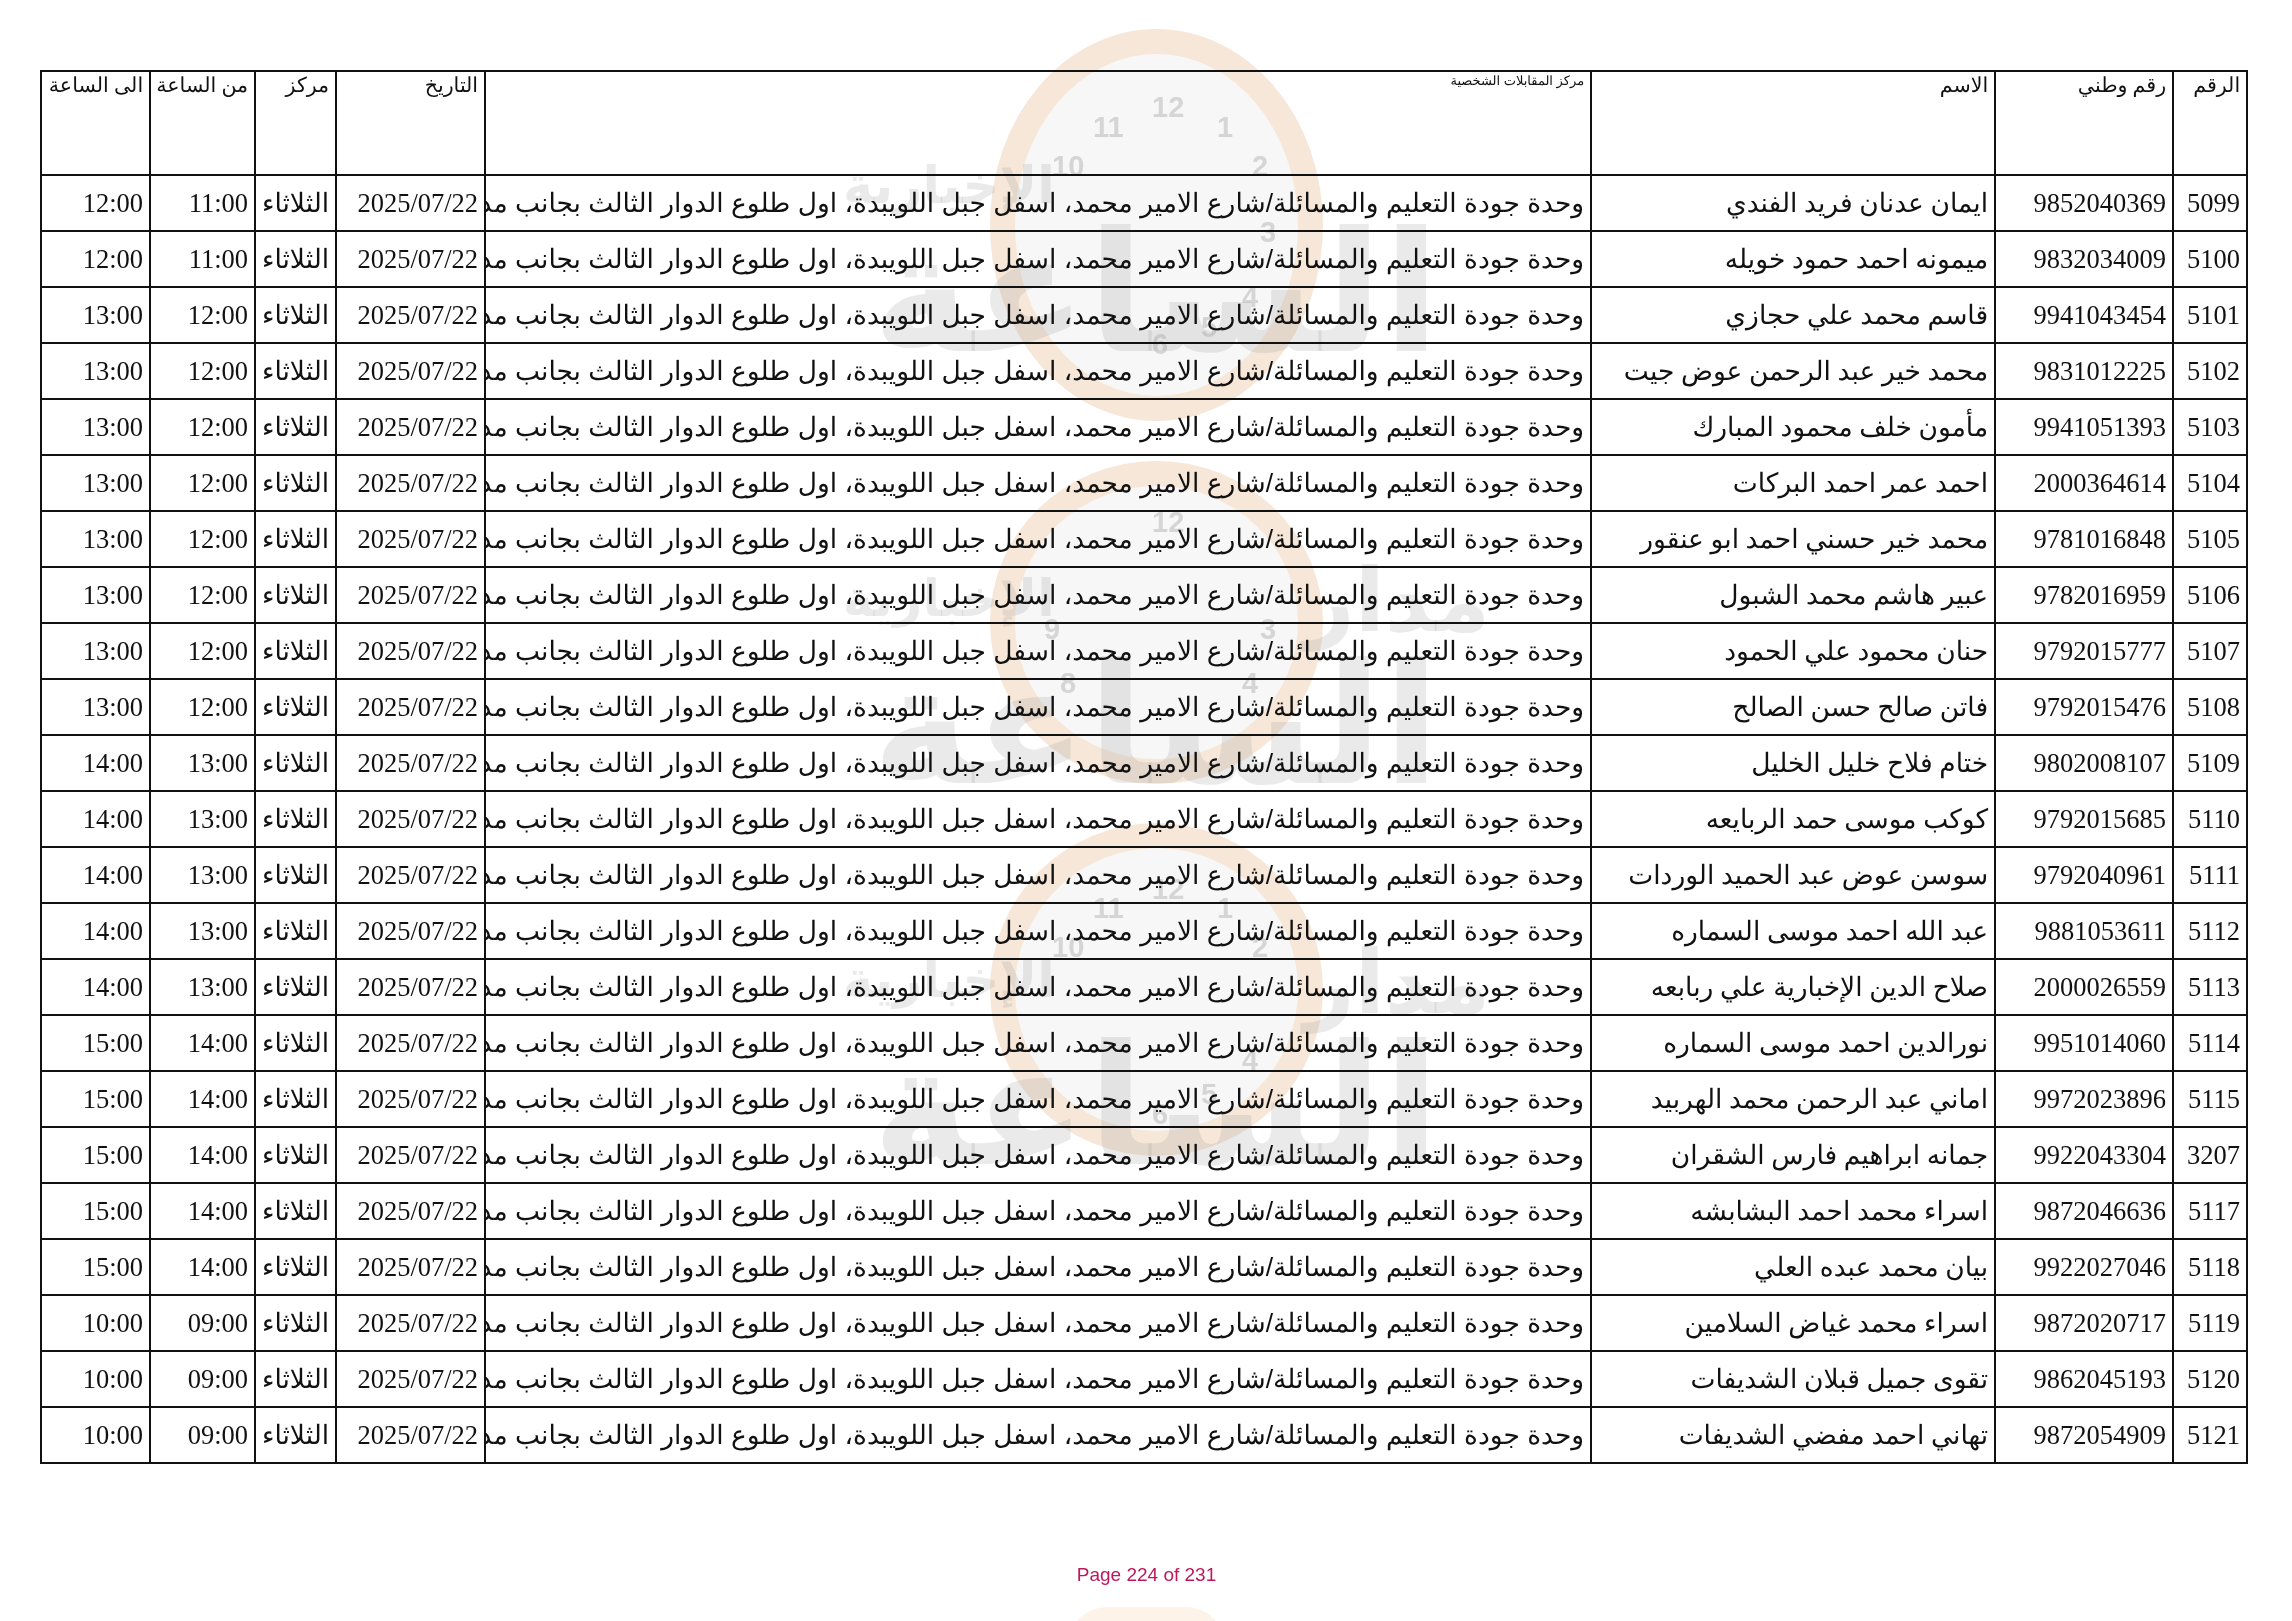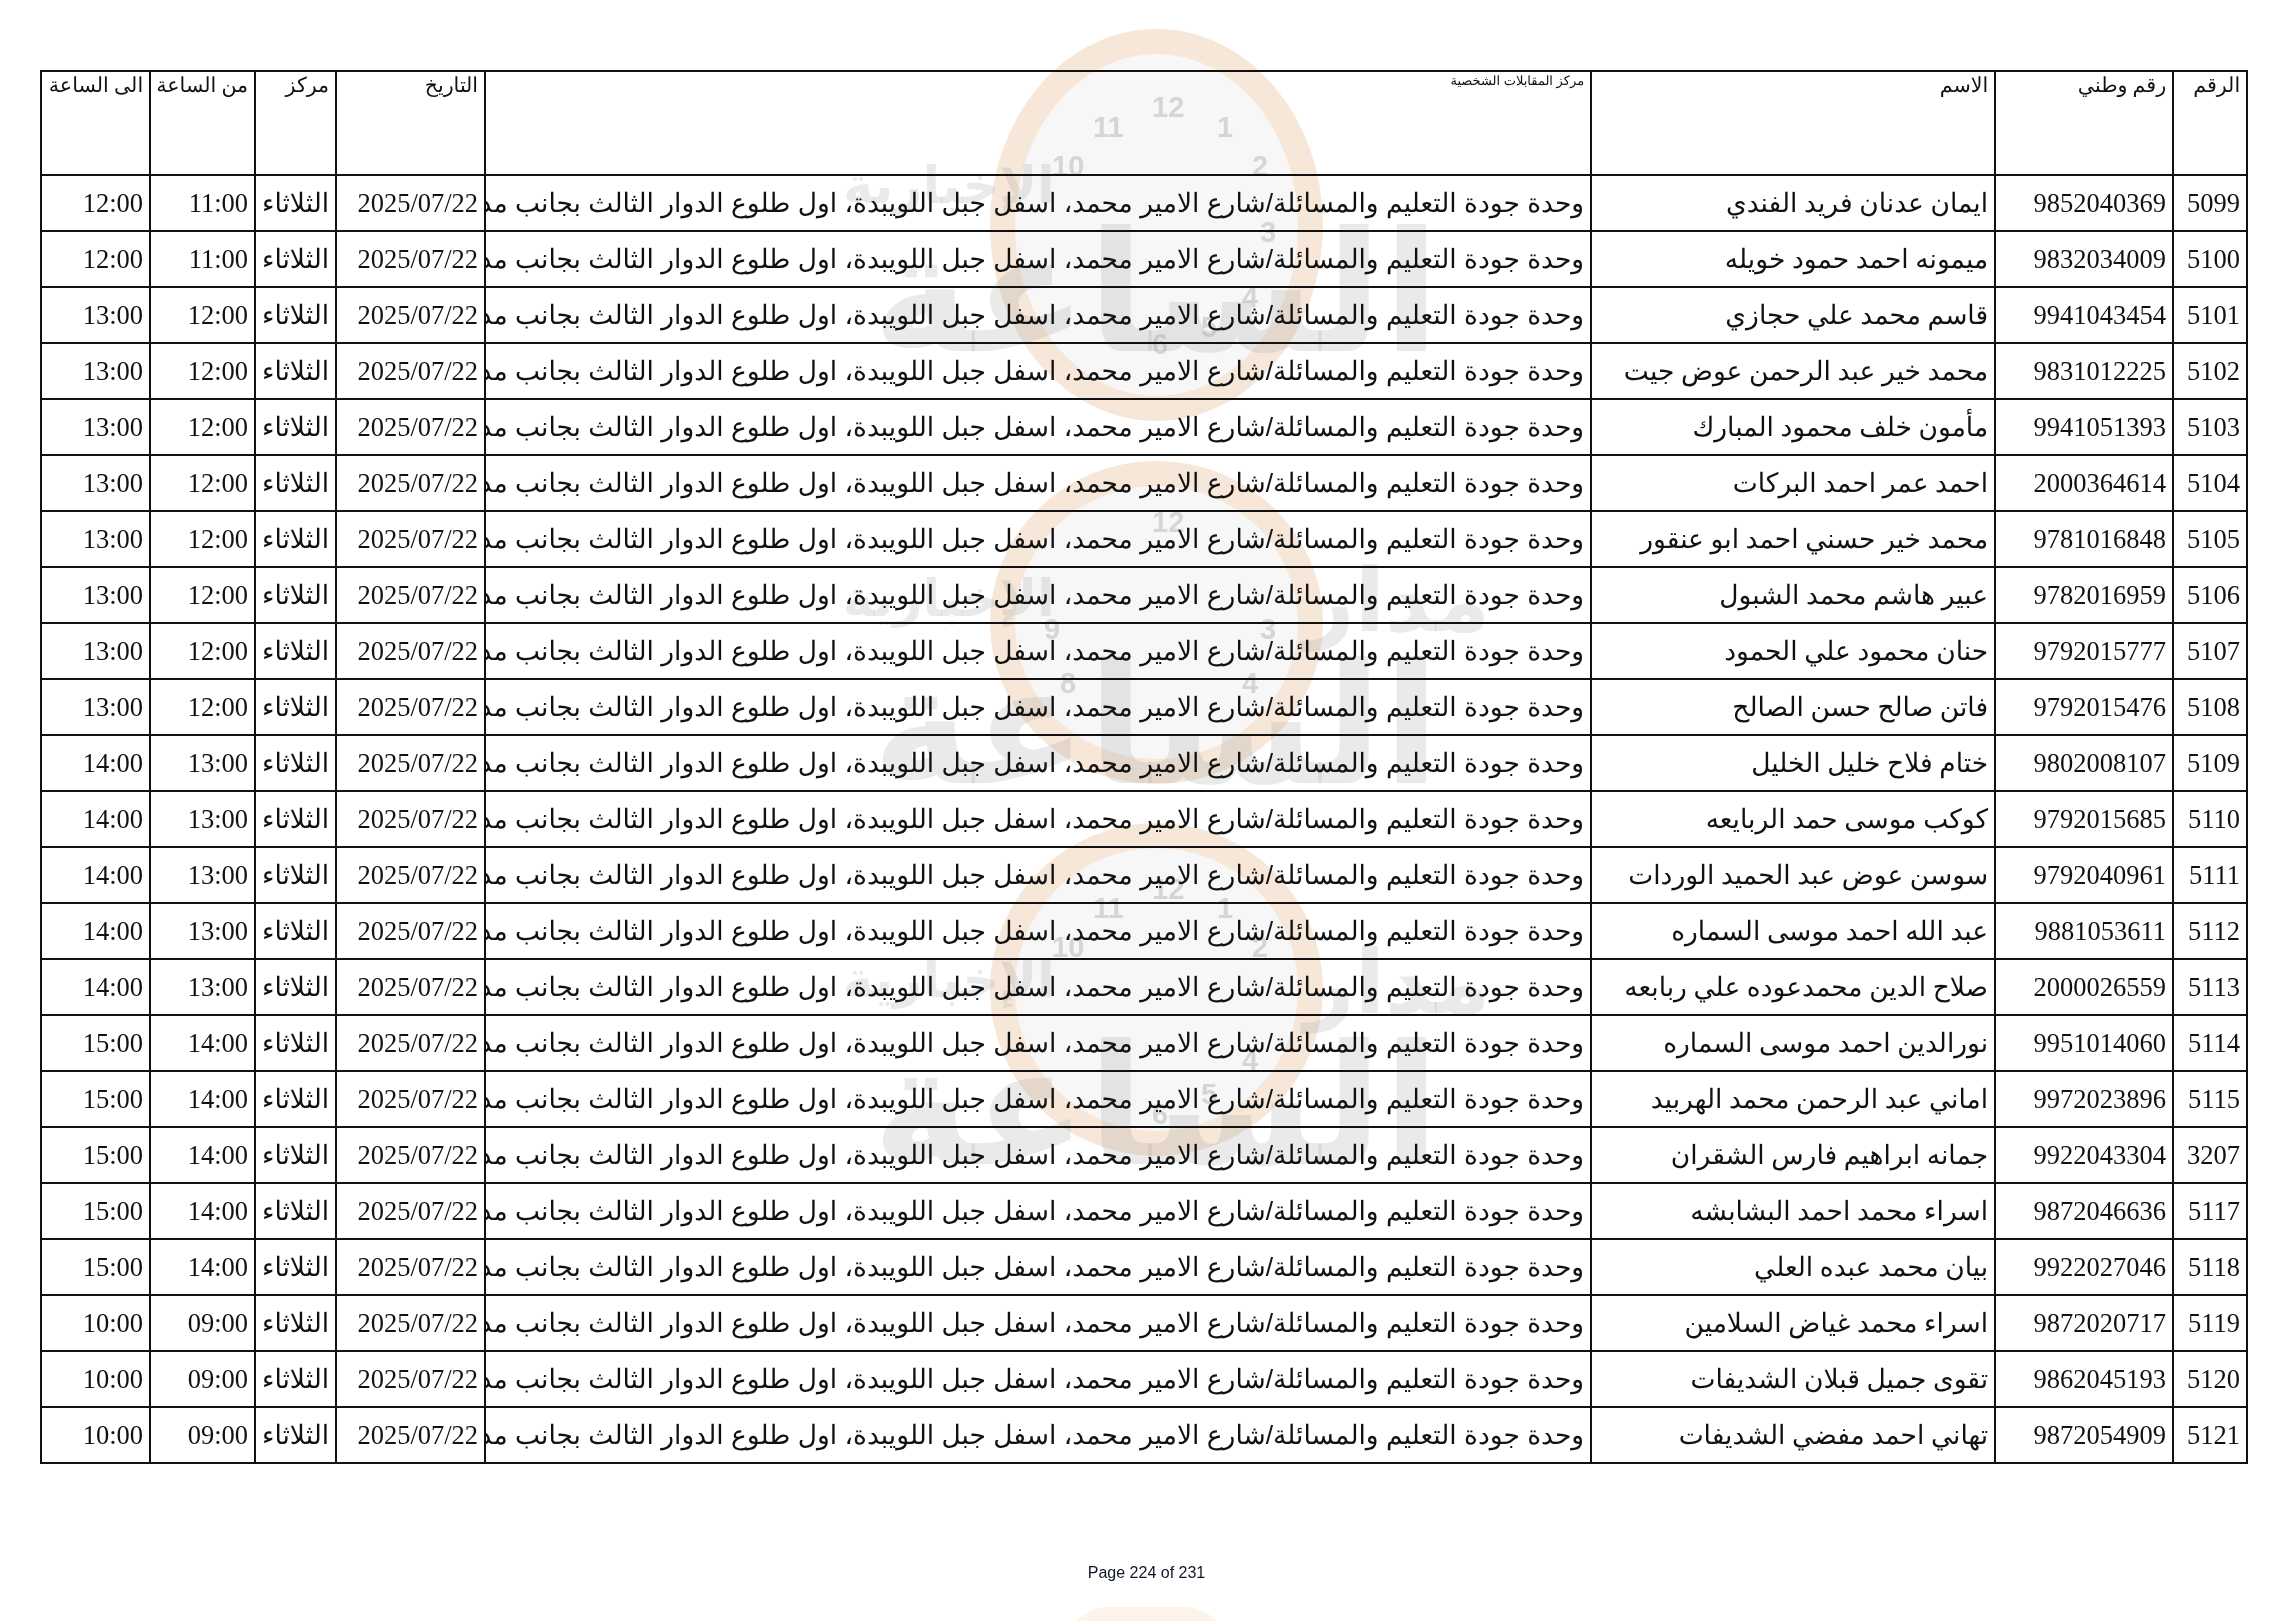--- a/index.html
+++ b/index.html
@@ -26,21 +26,21 @@
   table.sheet th.addr-h { font-family:Liberation Sans, sans-serif; font-size:13px;margin-top:31px; }
   table.sheet td { height:54px; font-size:26.5px; }
   td.numr { text-align:right; direction:ltr; }
   td.name { font-size:22.5px; padding-right:19.6px;font-family:Liberation Serif, serif; }
   td.addr { text-align:right; font-family:"Liberation Sans", sans-serif; font-size:19.6px;
             vertical-align:top; padding-top:11.8px; }
   td.day { text-align:right; font-size:18.6px; }
   td.time { text-align:right; direction:ltr;margin-top:36px; }
 
   .footer { position:absolute; top:1564px; left:980px; width:333px; text-align:center;
-            font-family:"Liberation Sans", sans-serif; font-size:16px; color:#0f172a; z-index:1; }
+            font-family:"Liberation Sans", sans-serif; font-size:19px; color:#be185d; z-index:1; }
 </style>
 </head>
 <body>
 
 <div class="page">
 
   <div class="wm" style="left:843px;top:29px;width:608px;height:510px;">
     <div class="wm-clock" style="left:147px;top:0;width:333px;height:392px;">
       <span class="num" style="left:137px;top:37px;">12</span>
       <span class="num" style="left:78px;top:57px;">11</span>
@@ -249,21 +249,21 @@
           <td class="name">عبد الله احمد موسى السماره</td>
           <td class="addr">وحدة جودة التعليم والمسائلة/شارع الامير محمد، اسفل جبل اللويبدة، اول طلوع الدوار الثالث بجانب مدارس سمير الرفاعي</td>
           <td class="numr">2025/07/22</td>
           <td class="day">الثلاثاء</td>
           <td class="time">13:00</td>
           <td class="time">14:00</td>
         </tr>
         <tr>
           <td class="numr">5113</td>
           <td class="numr">2000026559</td>
-          <td class="name">صلاح الدين محمدعوده علي ربابعه</td>
+          <td class="name">صلاح الدين الإخبارية علي ربابعه</td>
           <td class="addr">وحدة جودة التعليم والمسائلة/شارع الامير محمد، اسفل جبل اللويبدة، اول طلوع الدوار الثالث بجانب مدارس سمير الرفاعي</td>
           <td class="numr">2025/07/22</td>
           <td class="day">الثلاثاء</td>
           <td class="time">13:00</td>
           <td class="time">14:00</td>
         </tr>
         <tr>
           <td class="numr">5114</td>
           <td class="numr">9951014060</td>
           <td class="name">نورالدين احمد موسى السماره</td>

